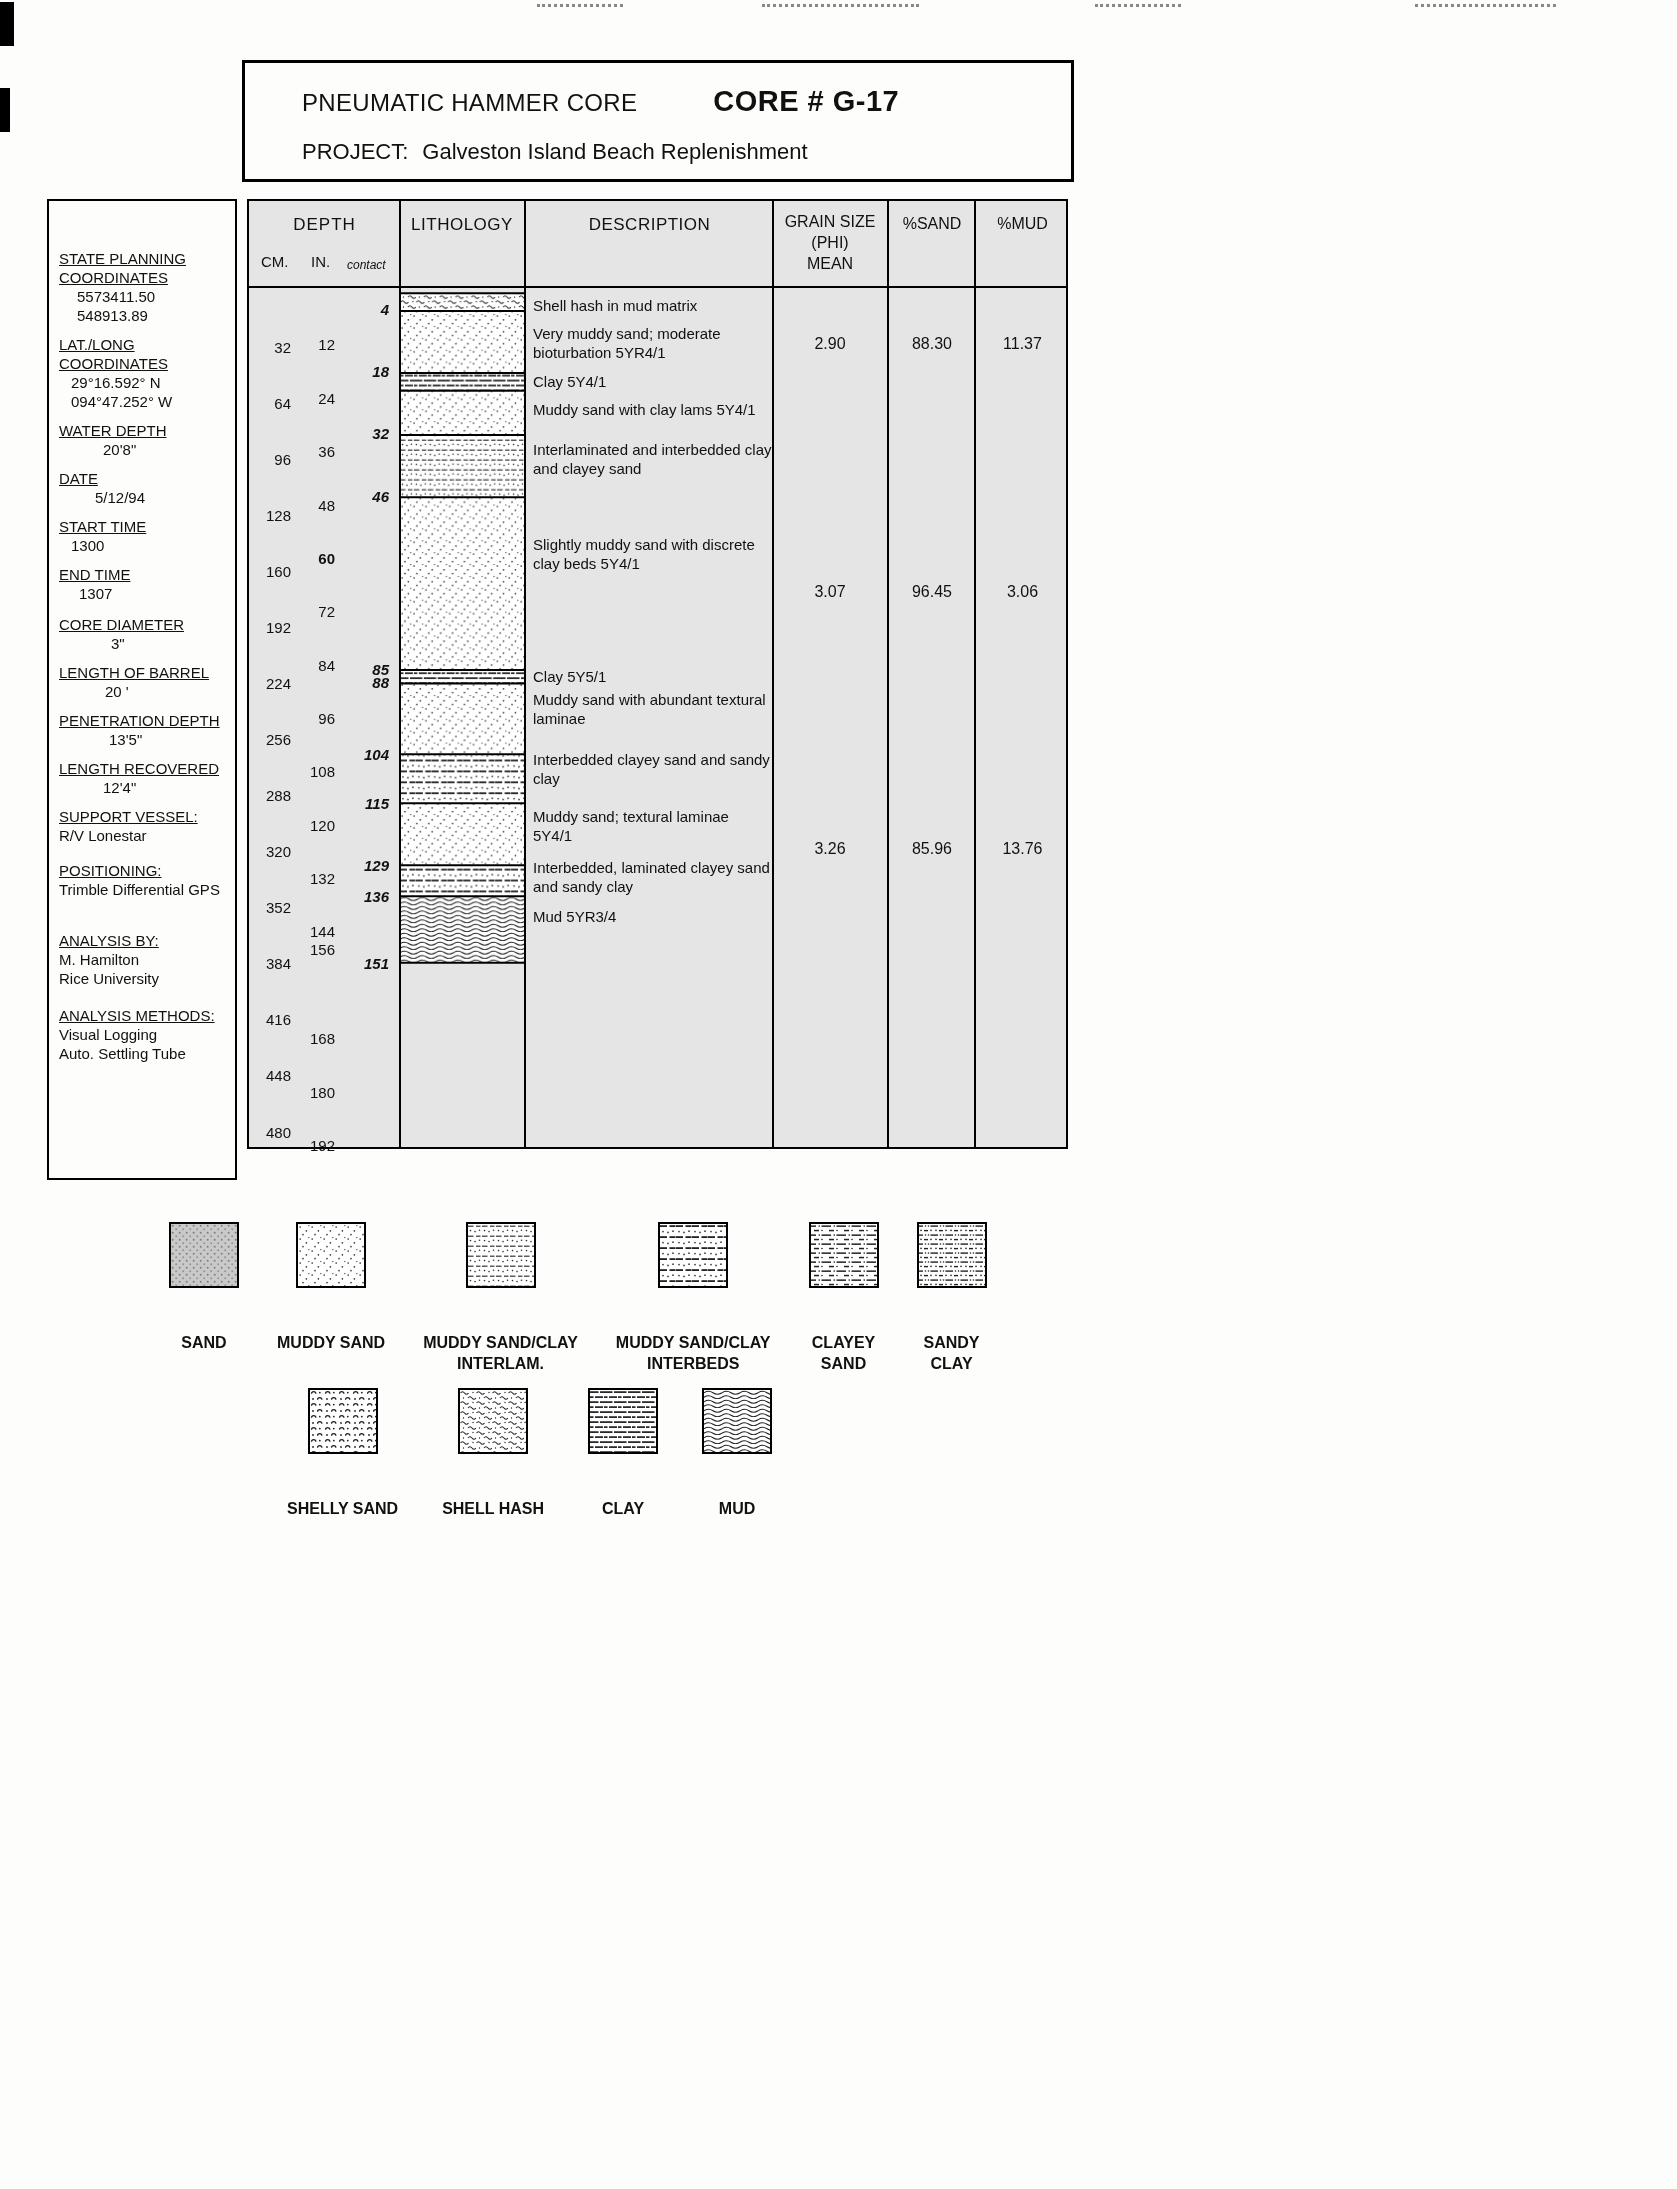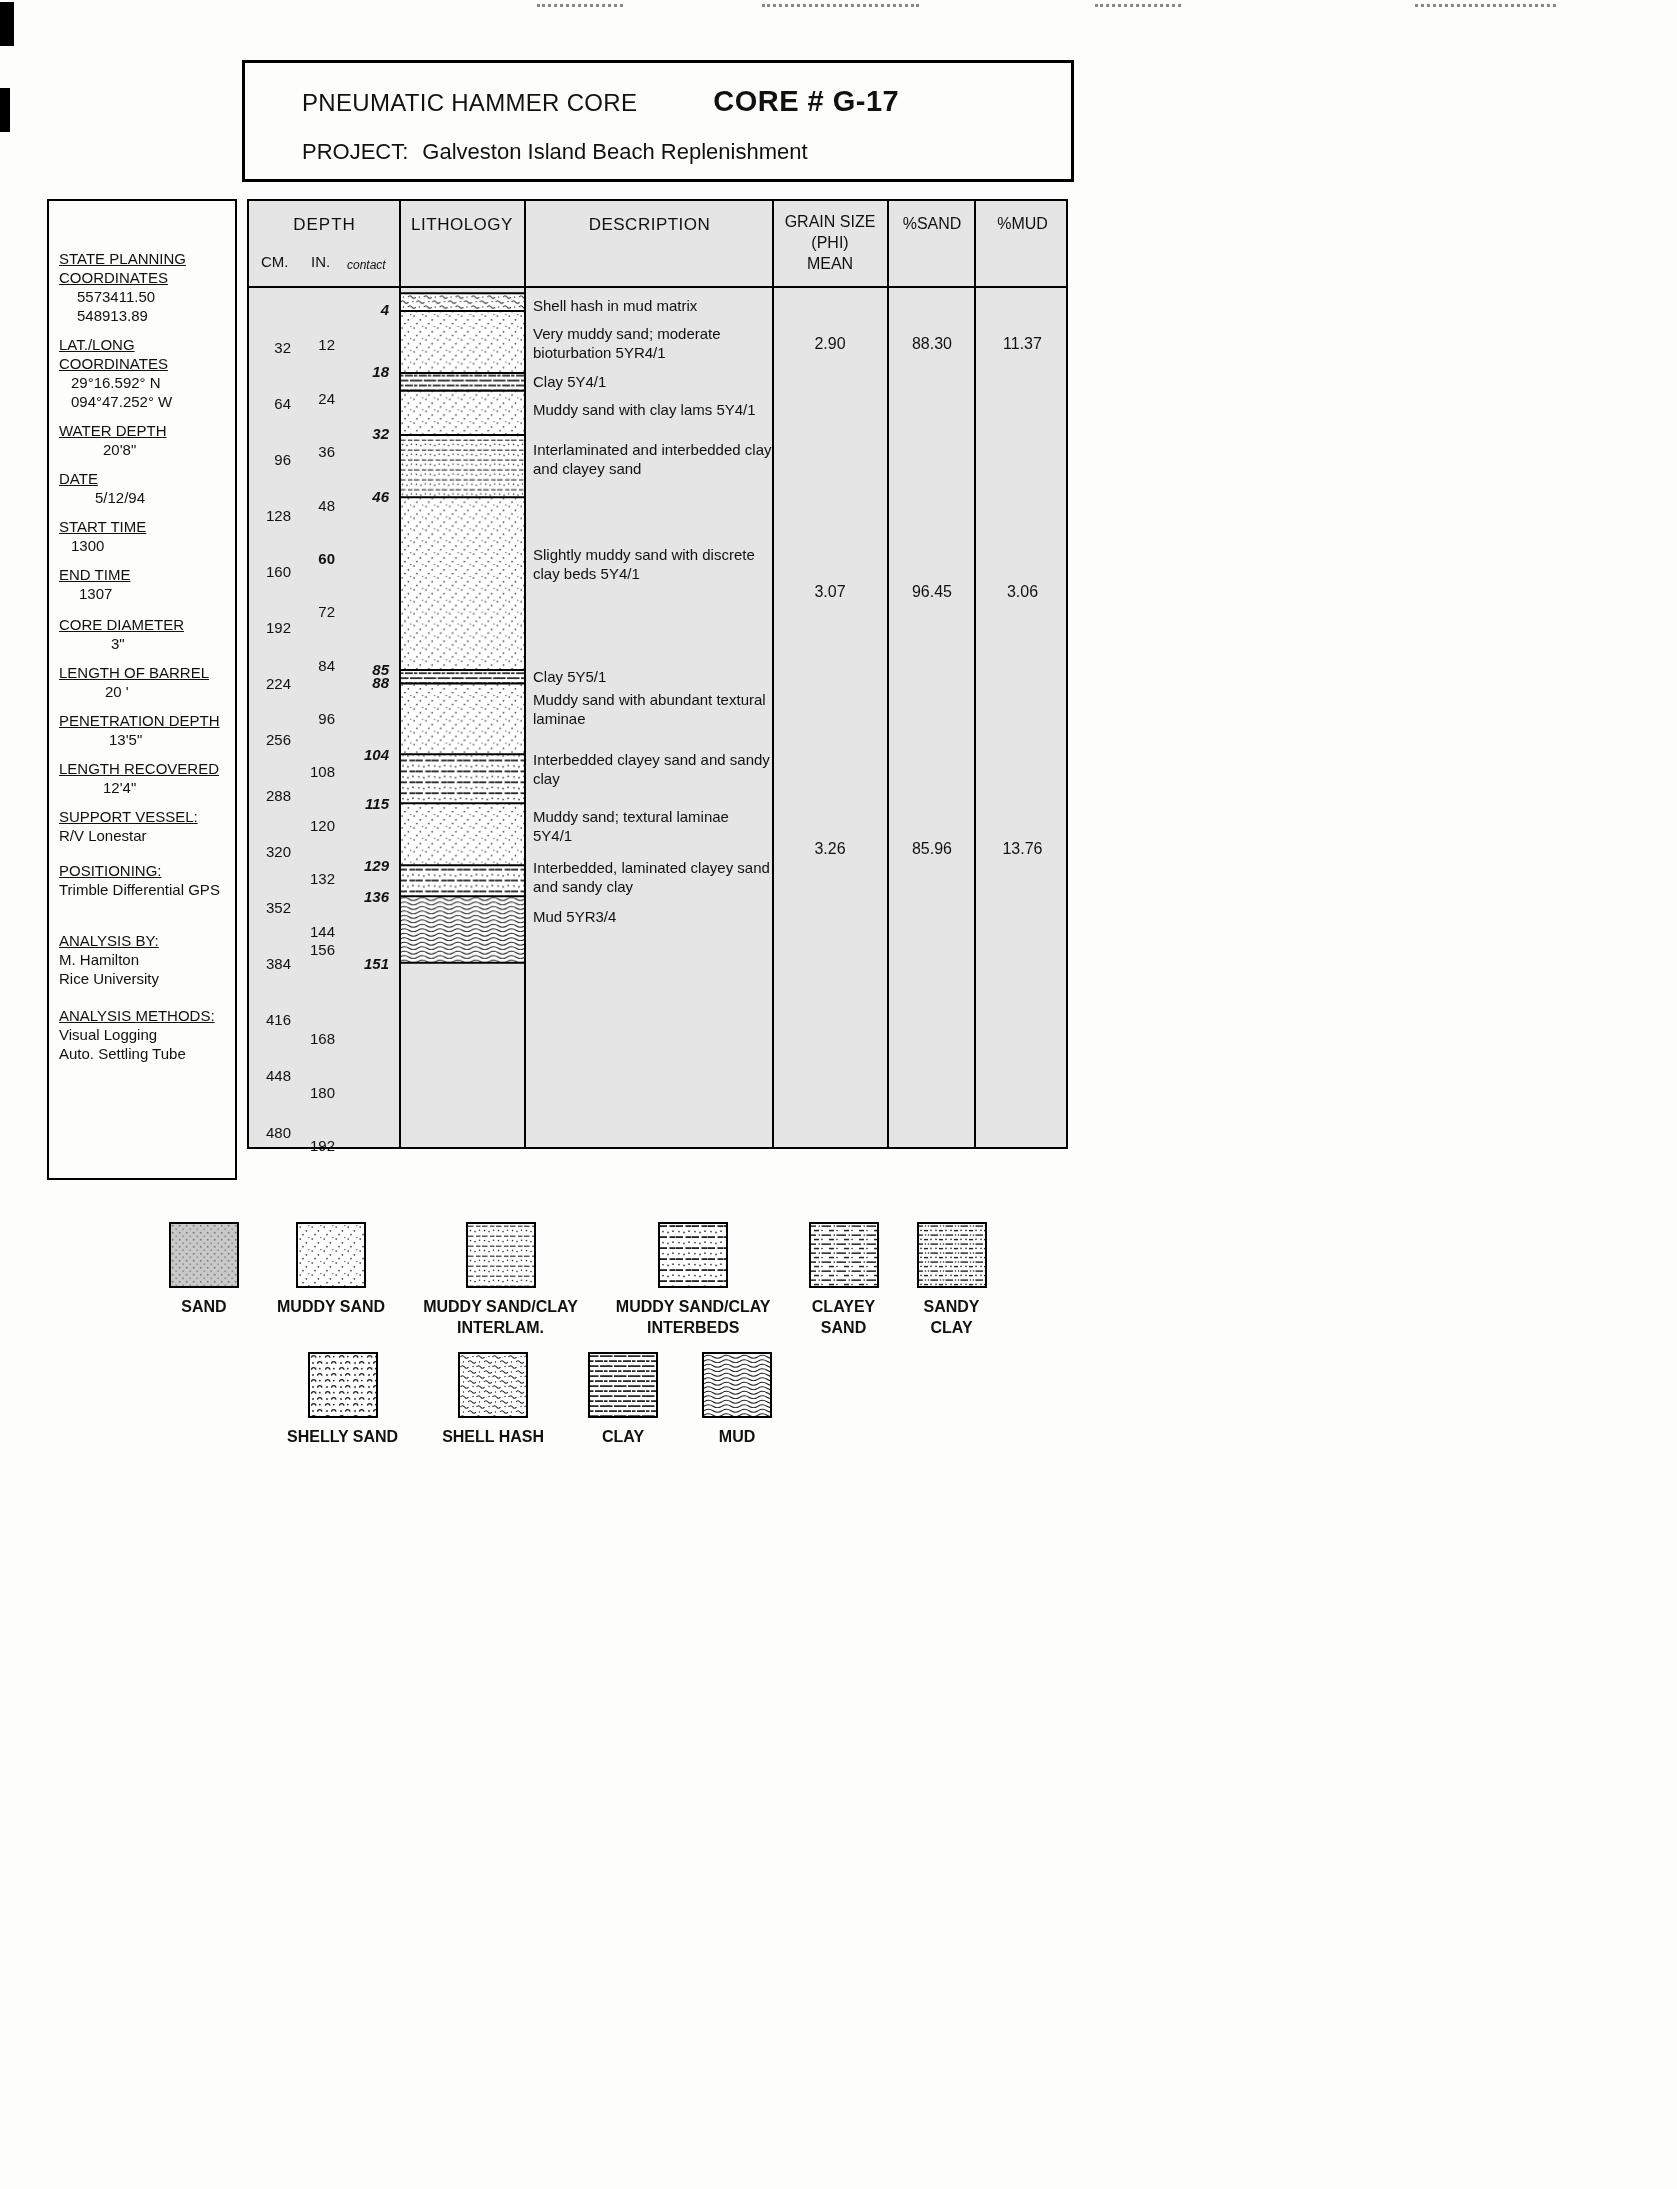--- a/index.html
+++ b/index.html
@@ -57,21 +57,21 @@
   .val { position:absolute; font-size:16px; text-align:center; }
   .val-grain { left:524px; width:114px; }
   .val-sand  { left:639px; width:88px; }
   .val-mud   { left:726px; width:95px; }
 
   
   .legend { position:absolute; left:0; top:1222px; width:1678px; }
   .legend-row { display:flex; align-items:flex-start; }
   .legend-row1 { padding-left:169px; gap:38px; }
   .legend-row2 { padding-left:287px; gap:44px; margin-top:14px; }
-  .legend-item { display:flex; flex-direction:column; align-items:center; }
+  .legend-item { display:flex; flex-direction:column; align-items:center;gap:36px; }
   .legend-swatch { border:2px solid #000; width:70px; height:66px; background:#fff; }
   .legend-swatch svg { display:block; }
   .legend-label { margin-top:8px; font-weight:bold; font-size:16px; text-align:center; white-space:pre-line; line-height:21px; }
 </style>
 </head>
 <body>
 
 <div class="page">
 
   <div class="artifact a1"></div>
@@ -245,21 +245,21 @@
           <line x1="0" x2="125" y1="518.05" y2="518.05" stroke="#000" stroke-width="2"></line>
           <line x1="0" x2="125" y1="580.63" y2="580.63" stroke="#000" stroke-width="2"></line>
           <line x1="0" x2="125" y1="611.92" y2="611.92" stroke="#000" stroke-width="2"></line>
           <line x1="0" x2="125" y1="678.9699999999999" y2="678.9699999999999" stroke="#000" stroke-width="2"></line>
         </svg>
         <div class="desc" style="top: 8px;">Shell hash in mud matrix</div>
         <div class="desc" style="top: 36px;">Very muddy sand; moderate bioturbation 5YR4/1</div>
         <div class="desc" style="top: 84px;">Clay  5Y4/1</div>
         <div class="desc" style="top: 112px;">Muddy sand with clay lams 5Y4/1</div>
         <div class="desc" style="top: 152px;">Interlaminated and interbedded clay and clayey sand</div>
-        <div class="desc" style="top: 257px;">Slightly muddy sand with discrete clay beds  5Y4/1</div>
+        <div class="desc" style="top: 247px;">Slightly muddy sand with discrete clay beds  5Y4/1</div>
         <div class="desc" style="top: 379px;">Clay 5Y5/1</div>
         <div class="desc" style="top: 402px;">Muddy sand with abundant textural laminae</div>
         <div class="desc" style="top: 462px;">Interbedded clayey sand and sandy clay</div>
         <div class="desc" style="top: 519px;">Muddy sand; textural laminae 5Y4/1</div>
         <div class="desc" style="top: 570px;">Interbedded, laminated clayey sand and sandy clay</div>
         <div class="desc" style="top: 619px;">Mud 5YR3/4</div>
         <div class="val val-grain" style="top: 47px;">2.90</div>
         <div class="val val-sand" style="top: 47px;">88.30</div>
         <div class="val val-mud" style="top: 47px;">11.37</div>
         <div class="val val-grain" style="top: 295px;">3.07</div>

